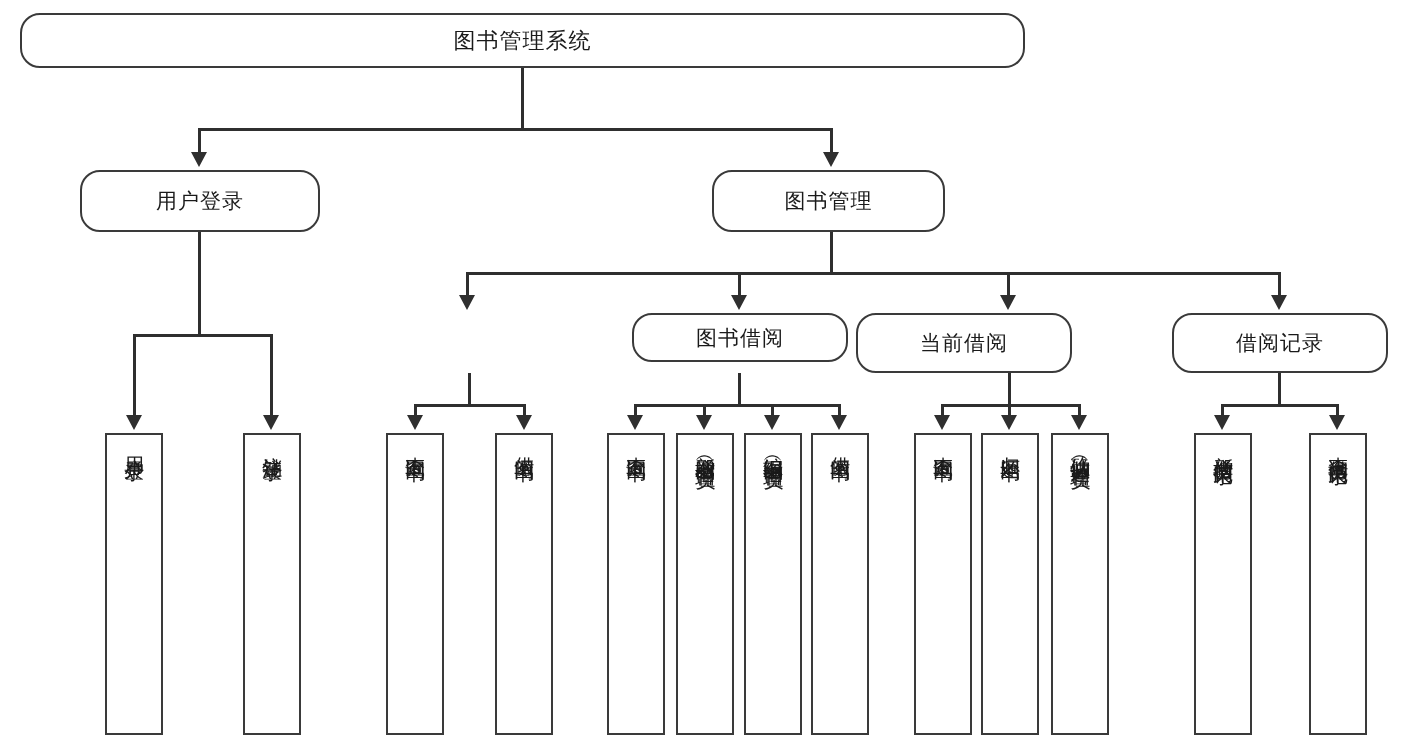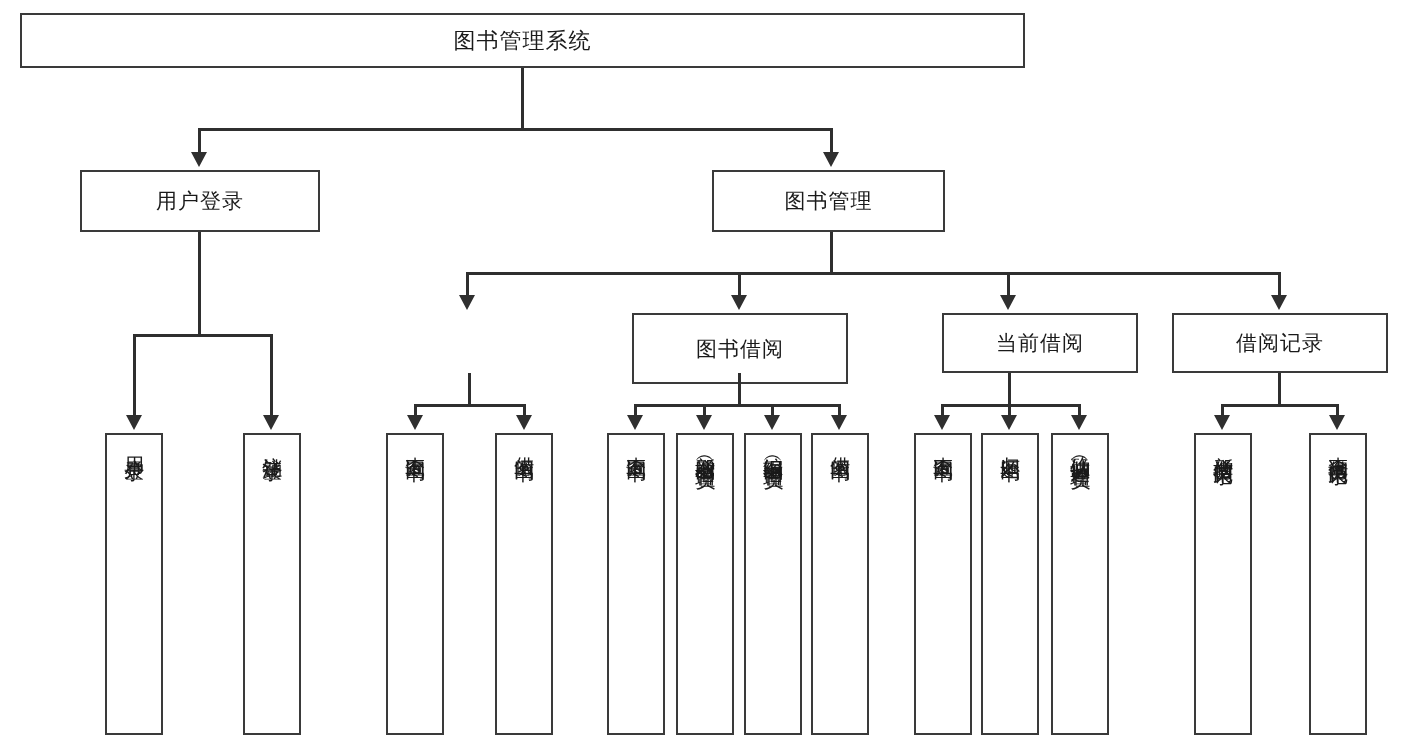--- a/index.html
+++ b/index.html
@@ -26,20 +26,21 @@
     background: #ffffff;
     display: flex;
     align-items: center;
     justify-content: center;
     color: #1a1a1a;
   }
   .node.h {
     
     font-size: 21px;
     letter-spacing: 1px;
+    border-radius: 20px;
   }
   .node.root {
     font-size: 22px;
   }
   .node.v {
     
     font-size: 20px;
     align-items: flex-start;
     justify-content: center;
     padding-top: 6px;
@@ -114,24 +115,24 @@
   <div class="ln h" style="left:466px; top:272px; width:815px; height:3px;"></div>
   <div class="ln v" style="left:466px; top:272px; width:3px; height:26px;"></div>
   <div class="arrow" style="left:459px; top:295px;"></div>
   <div class="ln v" style="left:738px; top:272px; width:3px; height:26px;"></div>
   <div class="arrow" style="left:731px; top:295px;"></div>
   <div class="ln v" style="left:1007px; top:272px; width:3px; height:26px;"></div>
   <div class="arrow" style="left:1000px; top:295px;"></div>
   <div class="ln v" style="left:1278px; top:272px; width:3px; height:26px;"></div>
   <div class="arrow" style="left:1271px; top:295px;"></div>
 
-  <div class="node h" style="left:632px; top:313px; width:216px; height:71px;">
+  <div class="node h" style="left:632px; top:313px; width:216px; height:49px;">
     <span>图书借阅</span>
   </div>
-  <div class="node h" style="left:942px; top:313px; width:196px; height:60px;text-align:center;">
+  <div class="node h" style="left:856px; top:313px; width:216px; height:60px;text-align:center;">
     <span>当前借阅</span>
   </div>
   <div class="node h" style="left:1172px; top:313px; width:216px; height:60px;">
     <span>借阅记录</span>
   </div>
 
   <div class="ln v" style="left:468px; top:373px; width:3px; height:33px;"></div>
   <div class="ln h" style="left:414px; top:404px; width:112px; height:3px;"></div>
   <div class="ln v" style="left:414px; top:404px; width:3px; height:14px;"></div>
   <div class="arrow" style="left:407px; top:415px;"></div>

